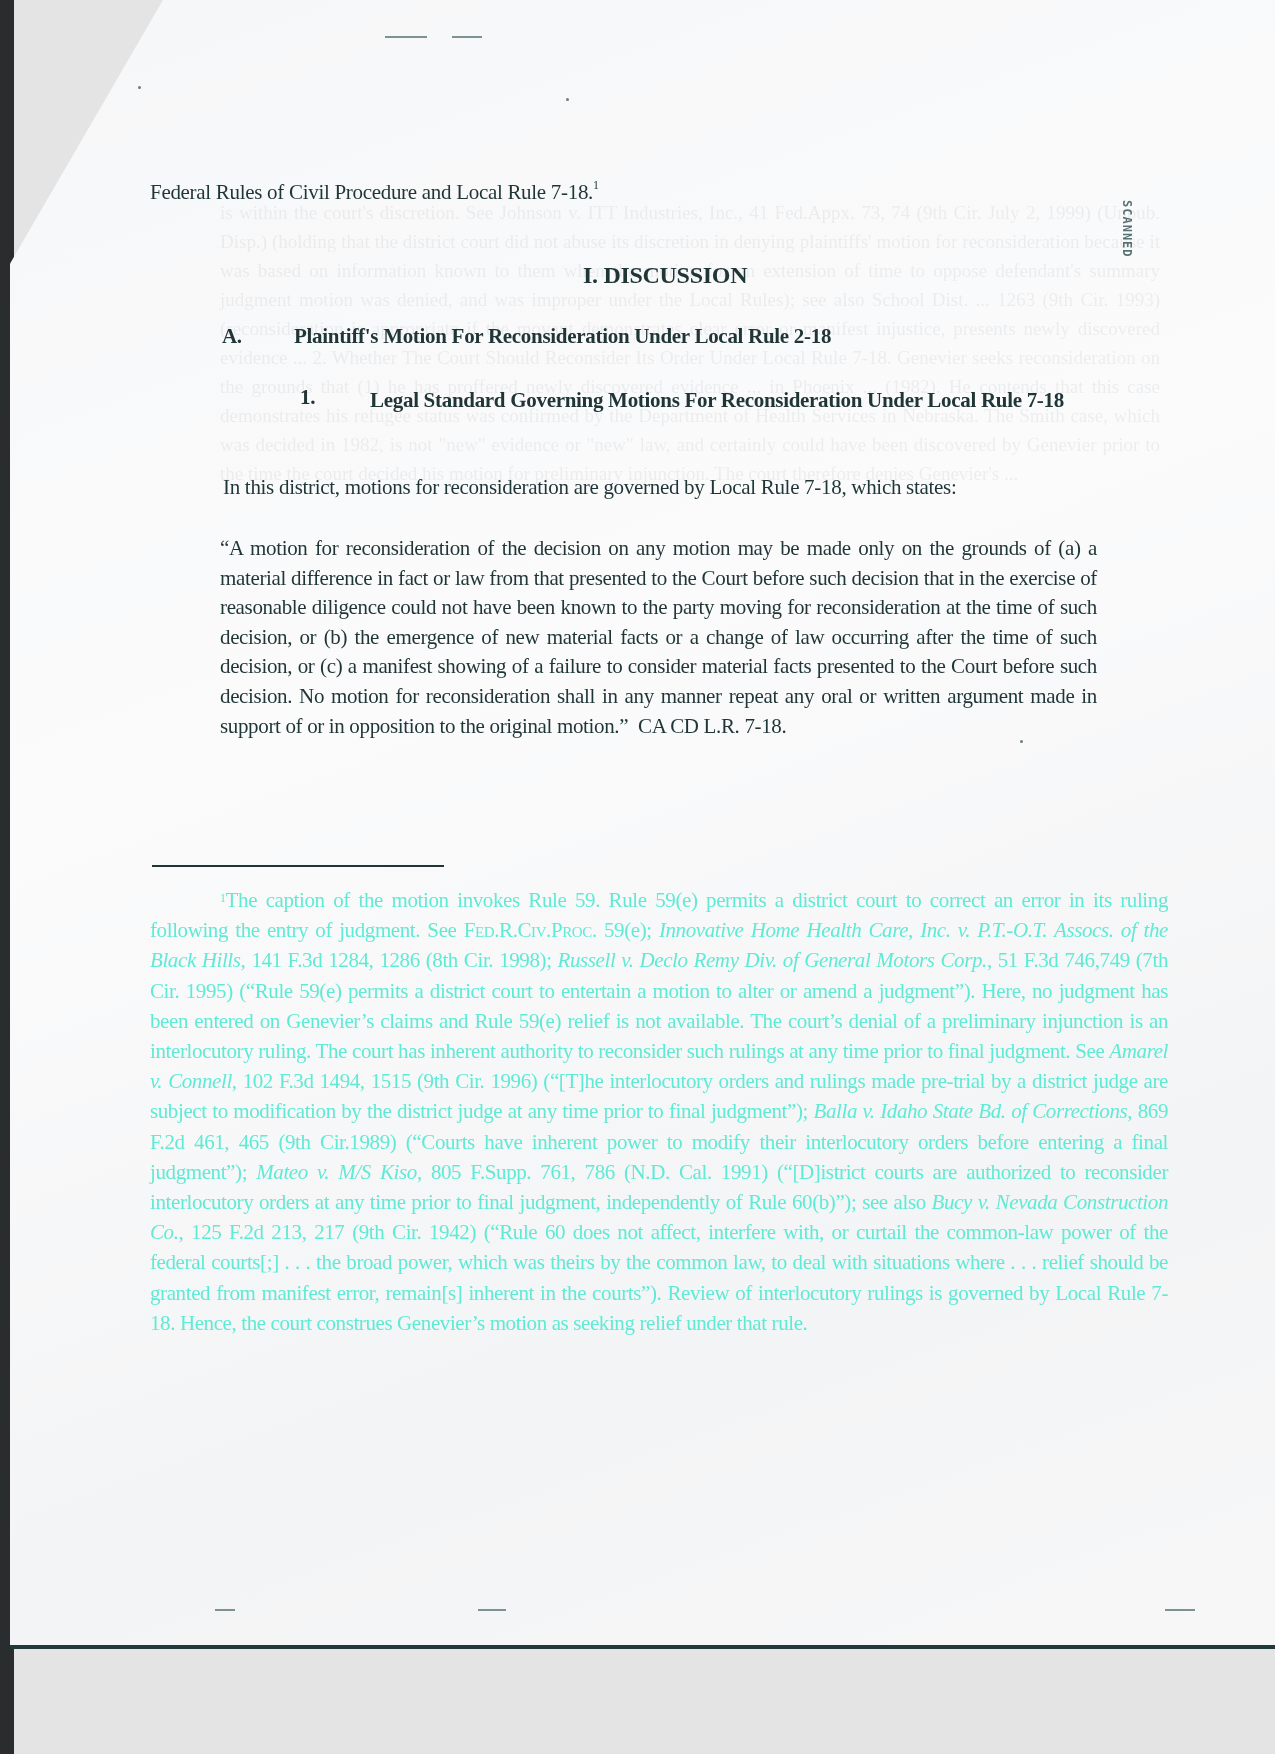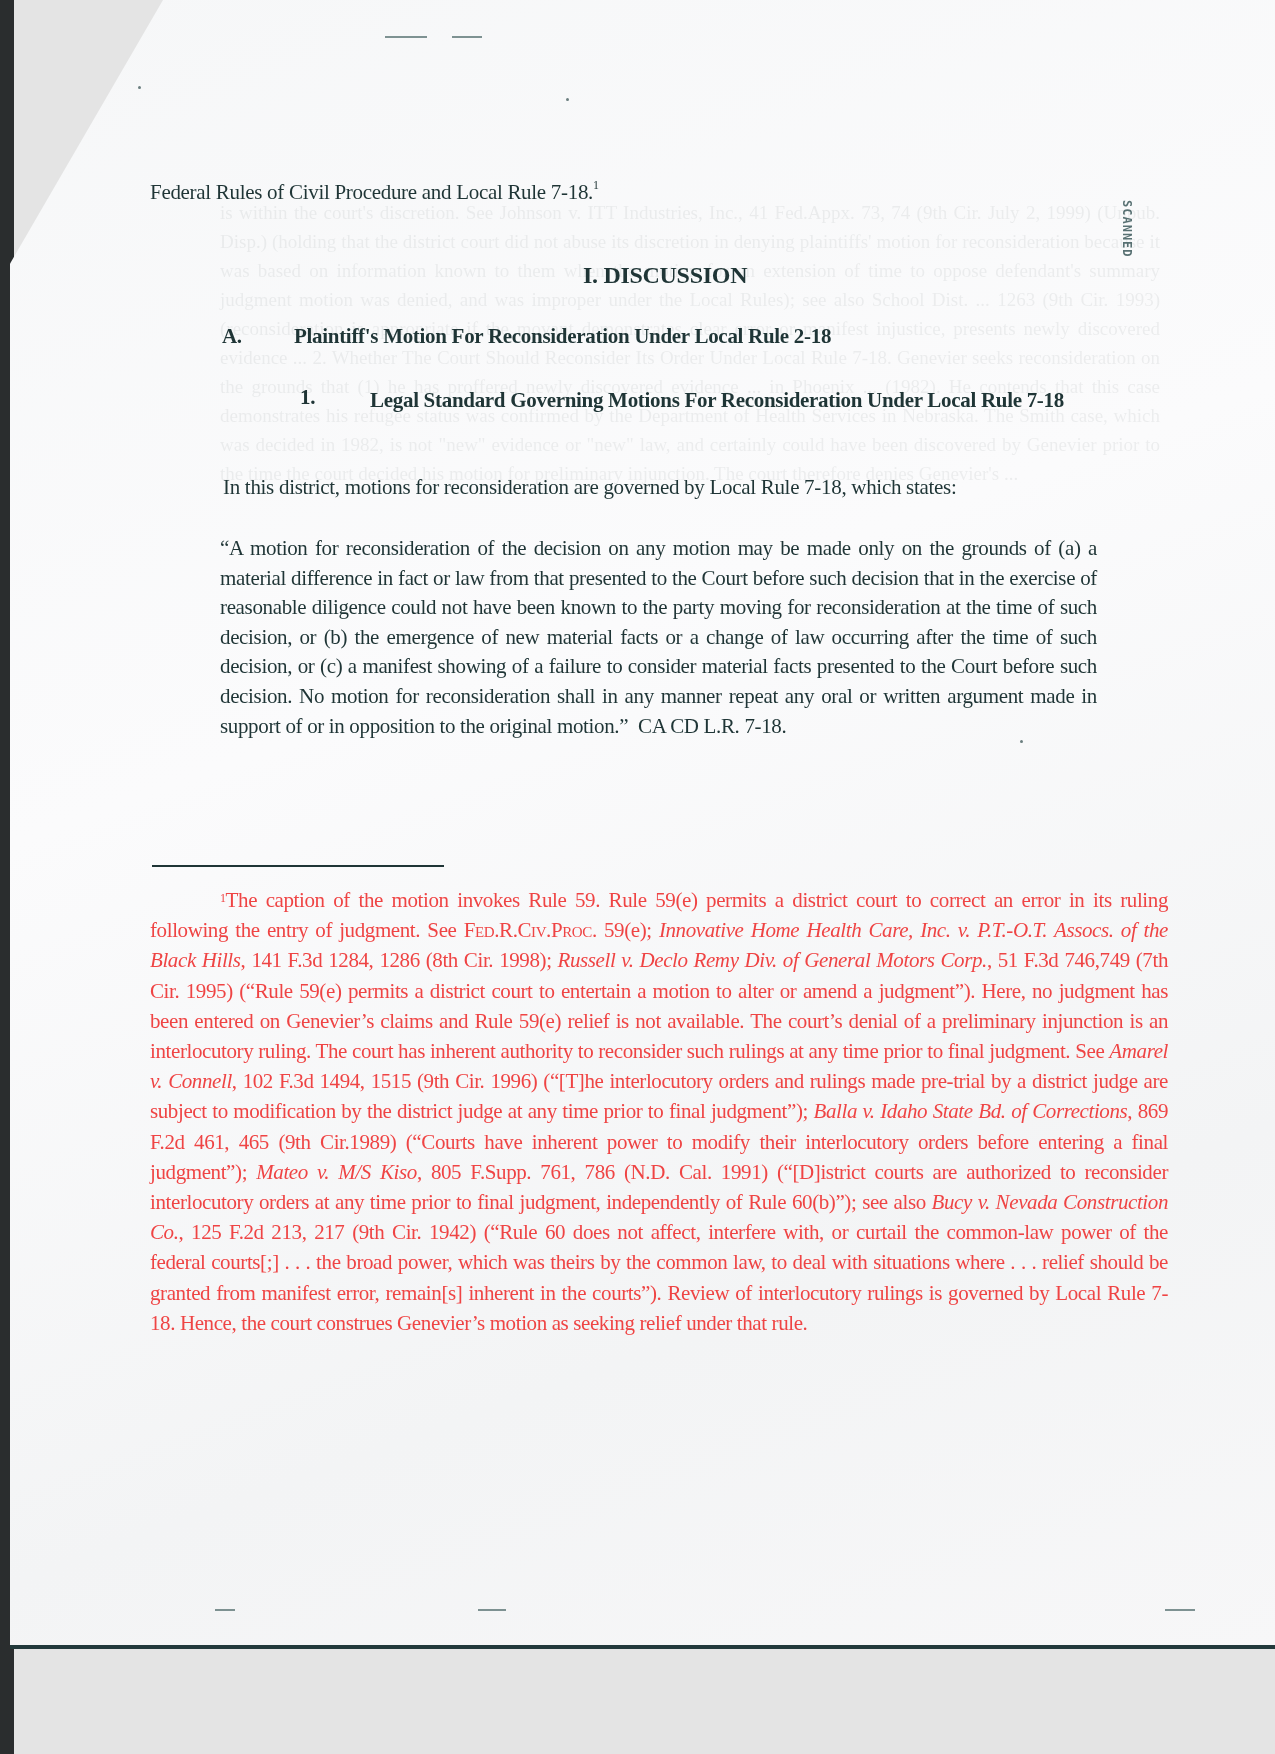--- a/index.html
+++ b/index.html
@@ -85,21 +85,21 @@
       height: 2px;
       background: #1f3536;
     }
     .footnote {
       position: absolute;
       left: 150px;
       top: 885px;
       width: 1018px;
       font-size: 21px;
       line-height: 30.2px;
-      color: #ef4444;
+      color: #5eead4;
       text-align: justify;
       letter-spacing: -0.4px;
     }
     .footnote .indent { display: inline-block; width: 70px; }
     .footnote i { font-style: italic; }
     sup { font-size: 12px; vertical-align: top; position: relative; top: -2px; }
     .stamp {
       position: absolute;
       left: 1134px;
       top: 200px;

